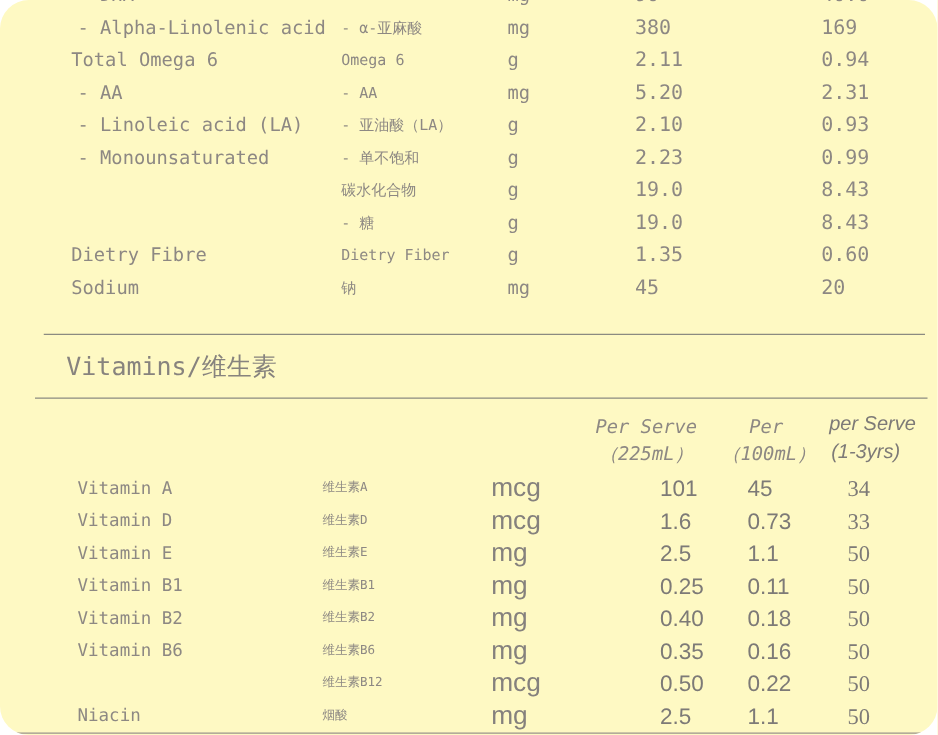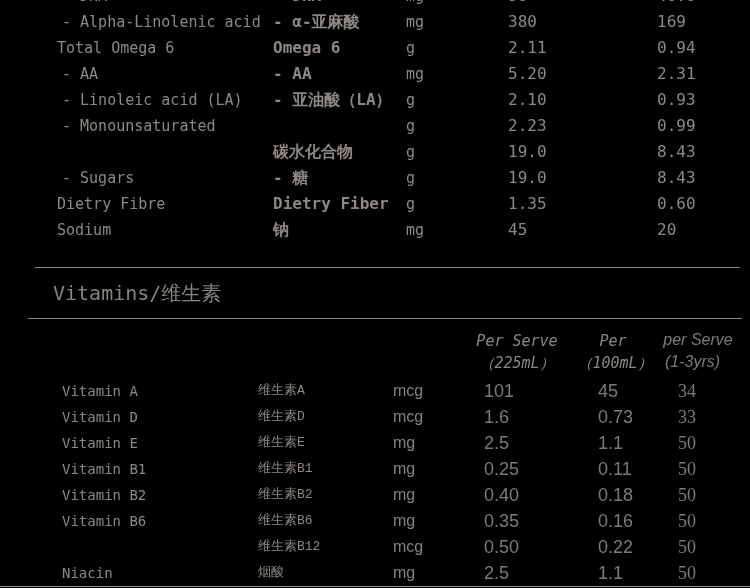--- a/index.html
+++ b/index.html
@@ -1,44 +1,45 @@
 <!DOCTYPE html>
 <html><head>
 <meta charset="utf-8">
 <style>
   html,body{margin:0;padding:0;}
   .screen{
     position:relative;width:750px;height:588px;overflow:hidden;
-    background:#000000;color:#8d8883;
+    background:#fef9c3;color:#8d8883;
     font-family:"DejaVu Sans Mono","Liberation Mono",monospace;
+    border-radius:23px;
   }
   .row{position:absolute;left:0;width:750px;height:26px;line-height:26px;}
   .cell{position:absolute;top:0;white-space:nowrap;}
   
   .t1-en{left:57px;font-size:15px;}
   .t1-en.ind{left:62px;}
-  .t1-cn{left:273px;font-size:16px;font-weight:bold;}
+  .t1-cn{left:273px;font-size:12px;}
   .t1-unit{left:406px;font-size:15px;}
   .t1-v1{left:508px;font-size:16px;}
   .t1-v2{left:618px;font-size:16px;margin-left:39px;}
   
   .rule{position:absolute;height:1px;background:#8b8b81;}
   .section-title{
     position:absolute;left:53px;top:279px;height:28px;line-height:28px;
     font-size:20px;color:#87837e;white-space:nowrap;
   }
   
   .vh{position:absolute;height:22px;line-height:22px;font-size:15px;text-align:center;white-space:nowrap;font-style:italic;}
   .vh.alt{font-family:"Liberation Sans","DejaVu Sans",sans-serif;font-size:16px;color:#7d7a77;}
   
   .t2-en{left:62px;font-size:14px;}
-  .t2-cn{left:258px;font-size:13px;font-family:Liberation Mono, monospace;}
-  .t2-unit{left:393px;font-family:"Liberation Sans","DejaVu Sans",sans-serif;font-size:16px;color:#85817d;}
+  .t2-cn{left:258px;font-size:10px;}
+  .t2-unit{left:393px;font-family:"Liberation Sans","DejaVu Sans",sans-serif;font-size:21px;color:#85817d;}
   .t2-v{font-family:"Liberation Sans","DejaVu Sans",sans-serif;font-size:18px;color:#7d7a77;}
-  .t2-v1{left:484px;}
+  .t2-v1{left:528px;}
   .t2-v2{left:598px;}
   .t2-v3{left:678px;font-family:Liberation Serif, serif;}
 </style>
 </head>
 <body>
 
 <div class="screen">
 
   <div>
 
@@ -77,34 +78,34 @@
     <div class="row" style="top:87px">
       <span class="cell t1-en ind">- Linoleic acid (LA)</span>
       <span class="cell t1-cn">- 亚油酸（LA）</span>
       <span class="cell t1-unit">g</span>
       <span class="cell t1-v1">2.10</span>
       <span class="cell t1-v2">0.93</span>
     </div>
 
     <div class="row" style="top:113px">
       <span class="cell t1-en ind">- Monounsaturated</span>
+      <span class="cell t1-cn">- 单不饱和</span>
       <span class="cell t1-unit">g</span>
       <span class="cell t1-v1">2.23</span>
       <span class="cell t1-v2">0.99</span>
     </div>
 
     <div class="row" style="top:139px">
       <span class="cell t1-cn">碳水化合物</span>
       <span class="cell t1-unit">g</span>
       <span class="cell t1-v1">19.0</span>
       <span class="cell t1-v2">8.43</span>
     </div>
 
     <div class="row" style="top:165px">
-      <span class="cell t1-en ind">- Sugars</span>
       <span class="cell t1-cn">- 糖</span>
       <span class="cell t1-unit">g</span>
       <span class="cell t1-v1">19.0</span>
       <span class="cell t1-v2">8.43</span>
     </div>
 
     <div class="row" style="top:191px">
       <span class="cell t1-en">Dietry Fibre</span>
       <span class="cell t1-cn">Dietry Fiber</span>
       <span class="cell t1-unit">g</span>

